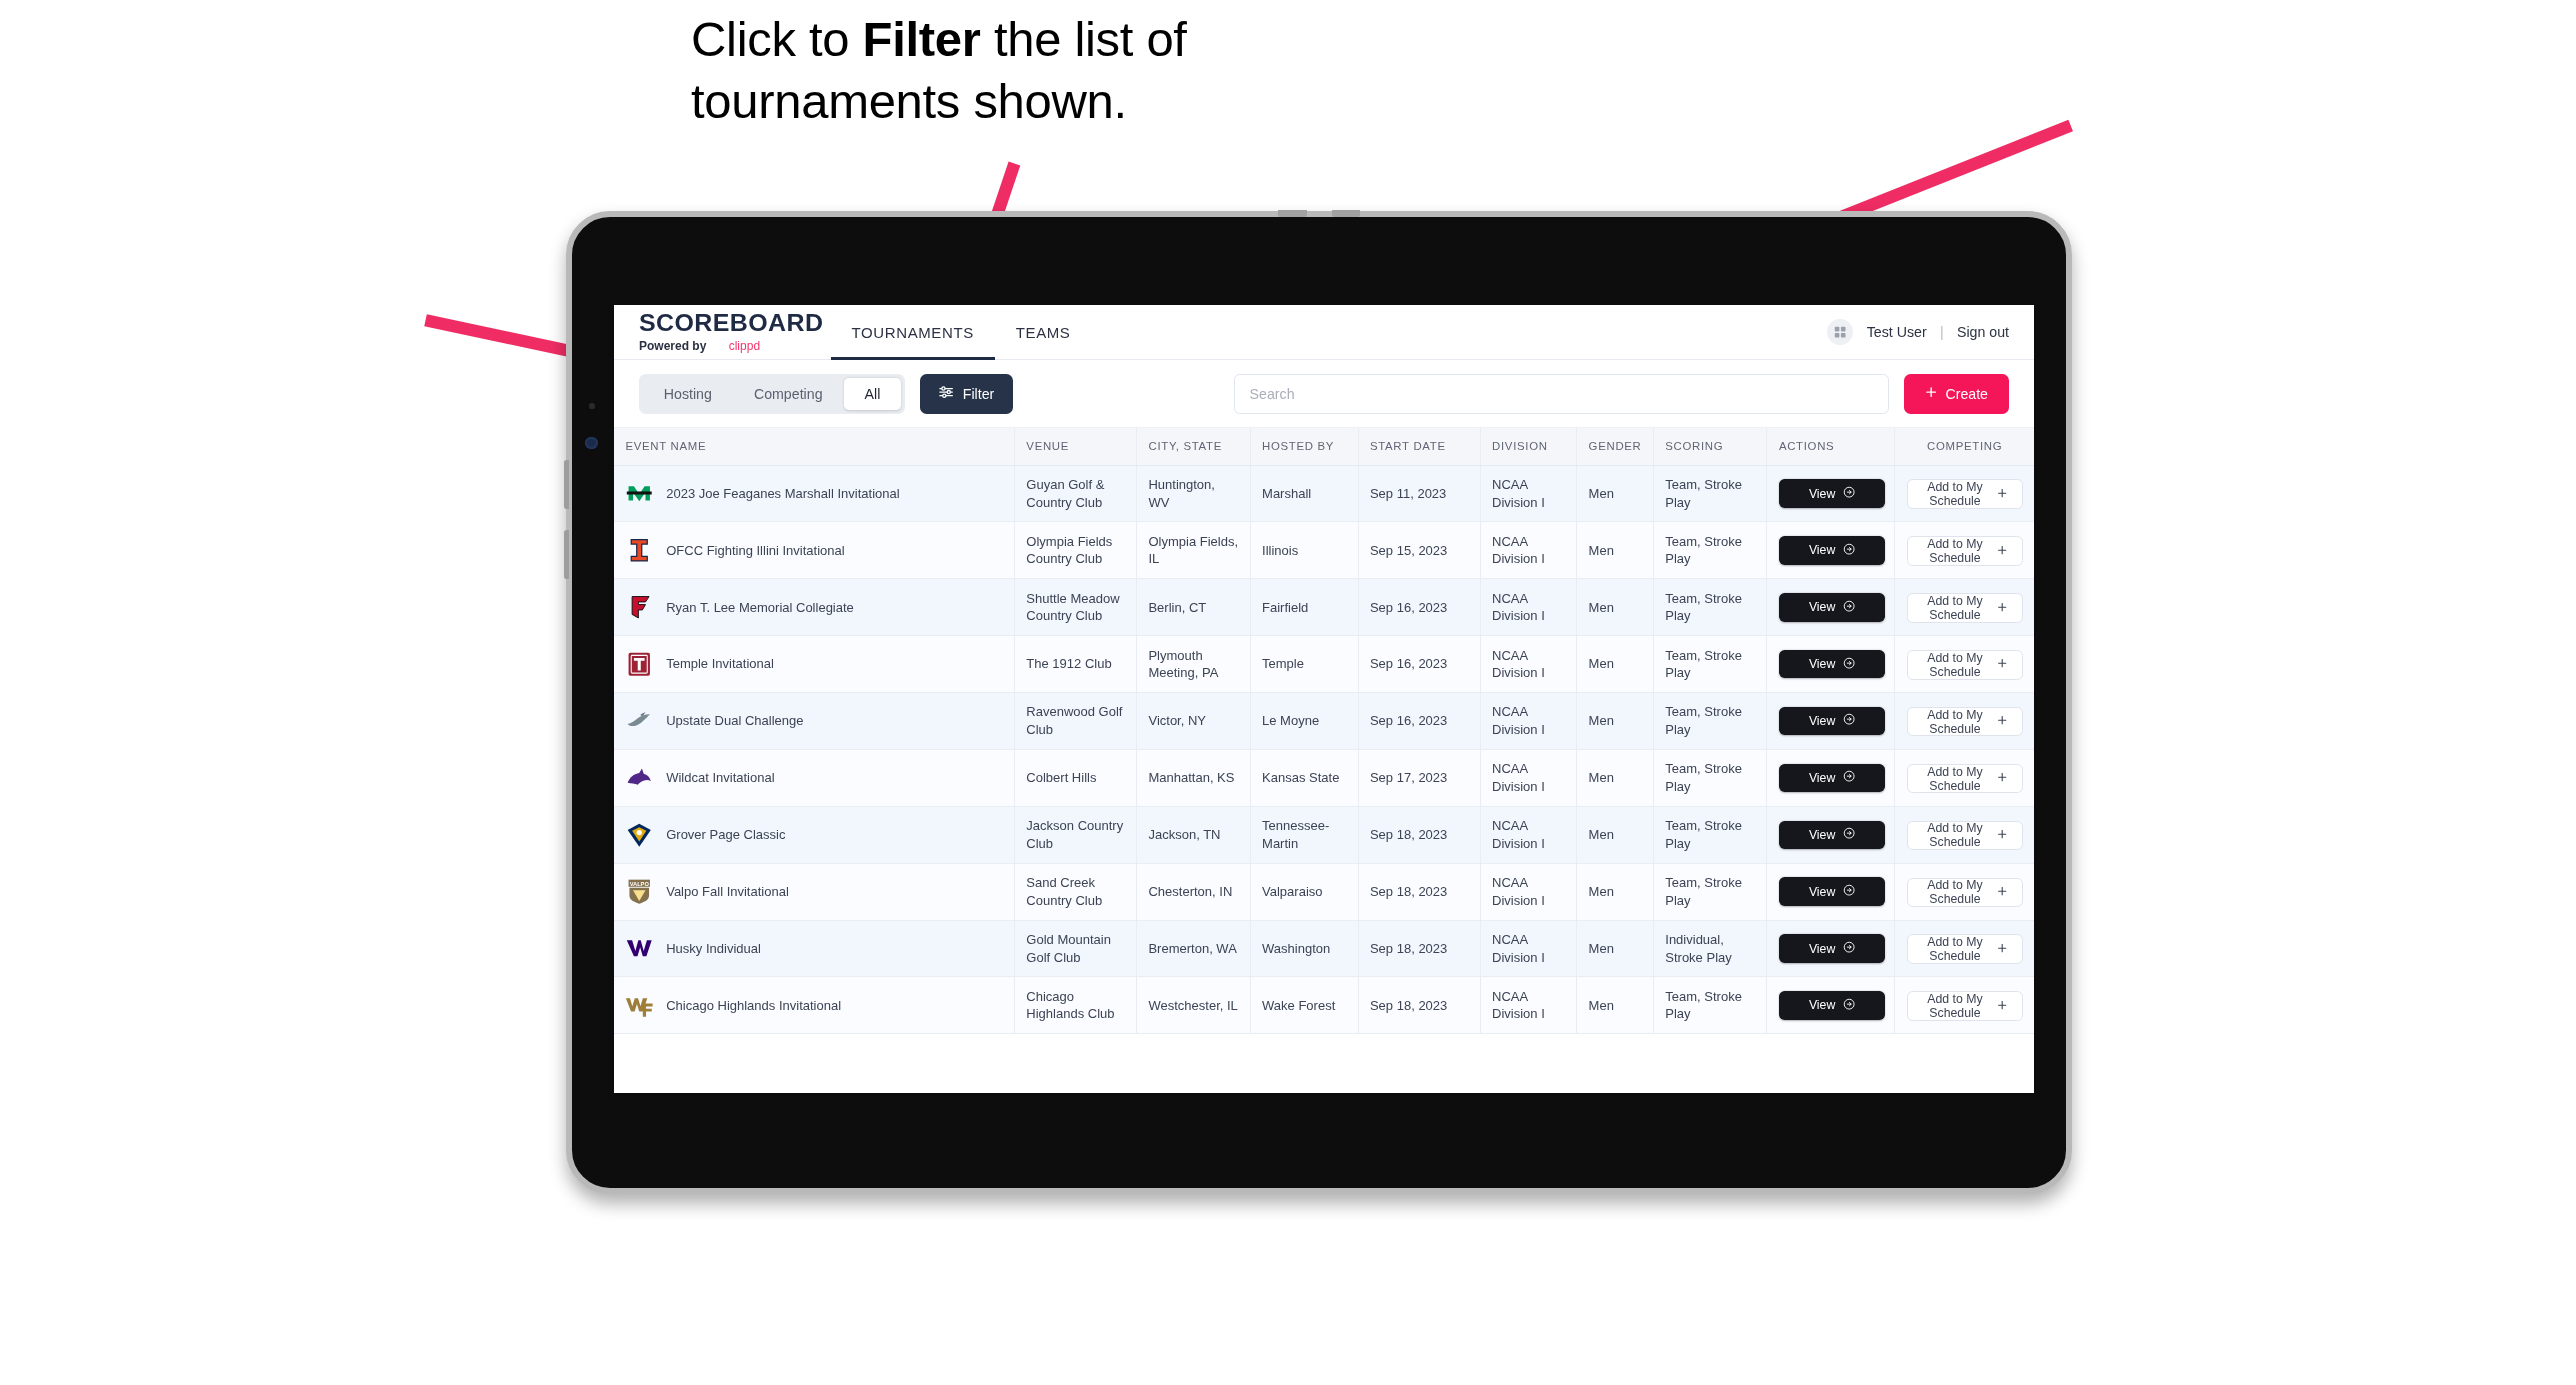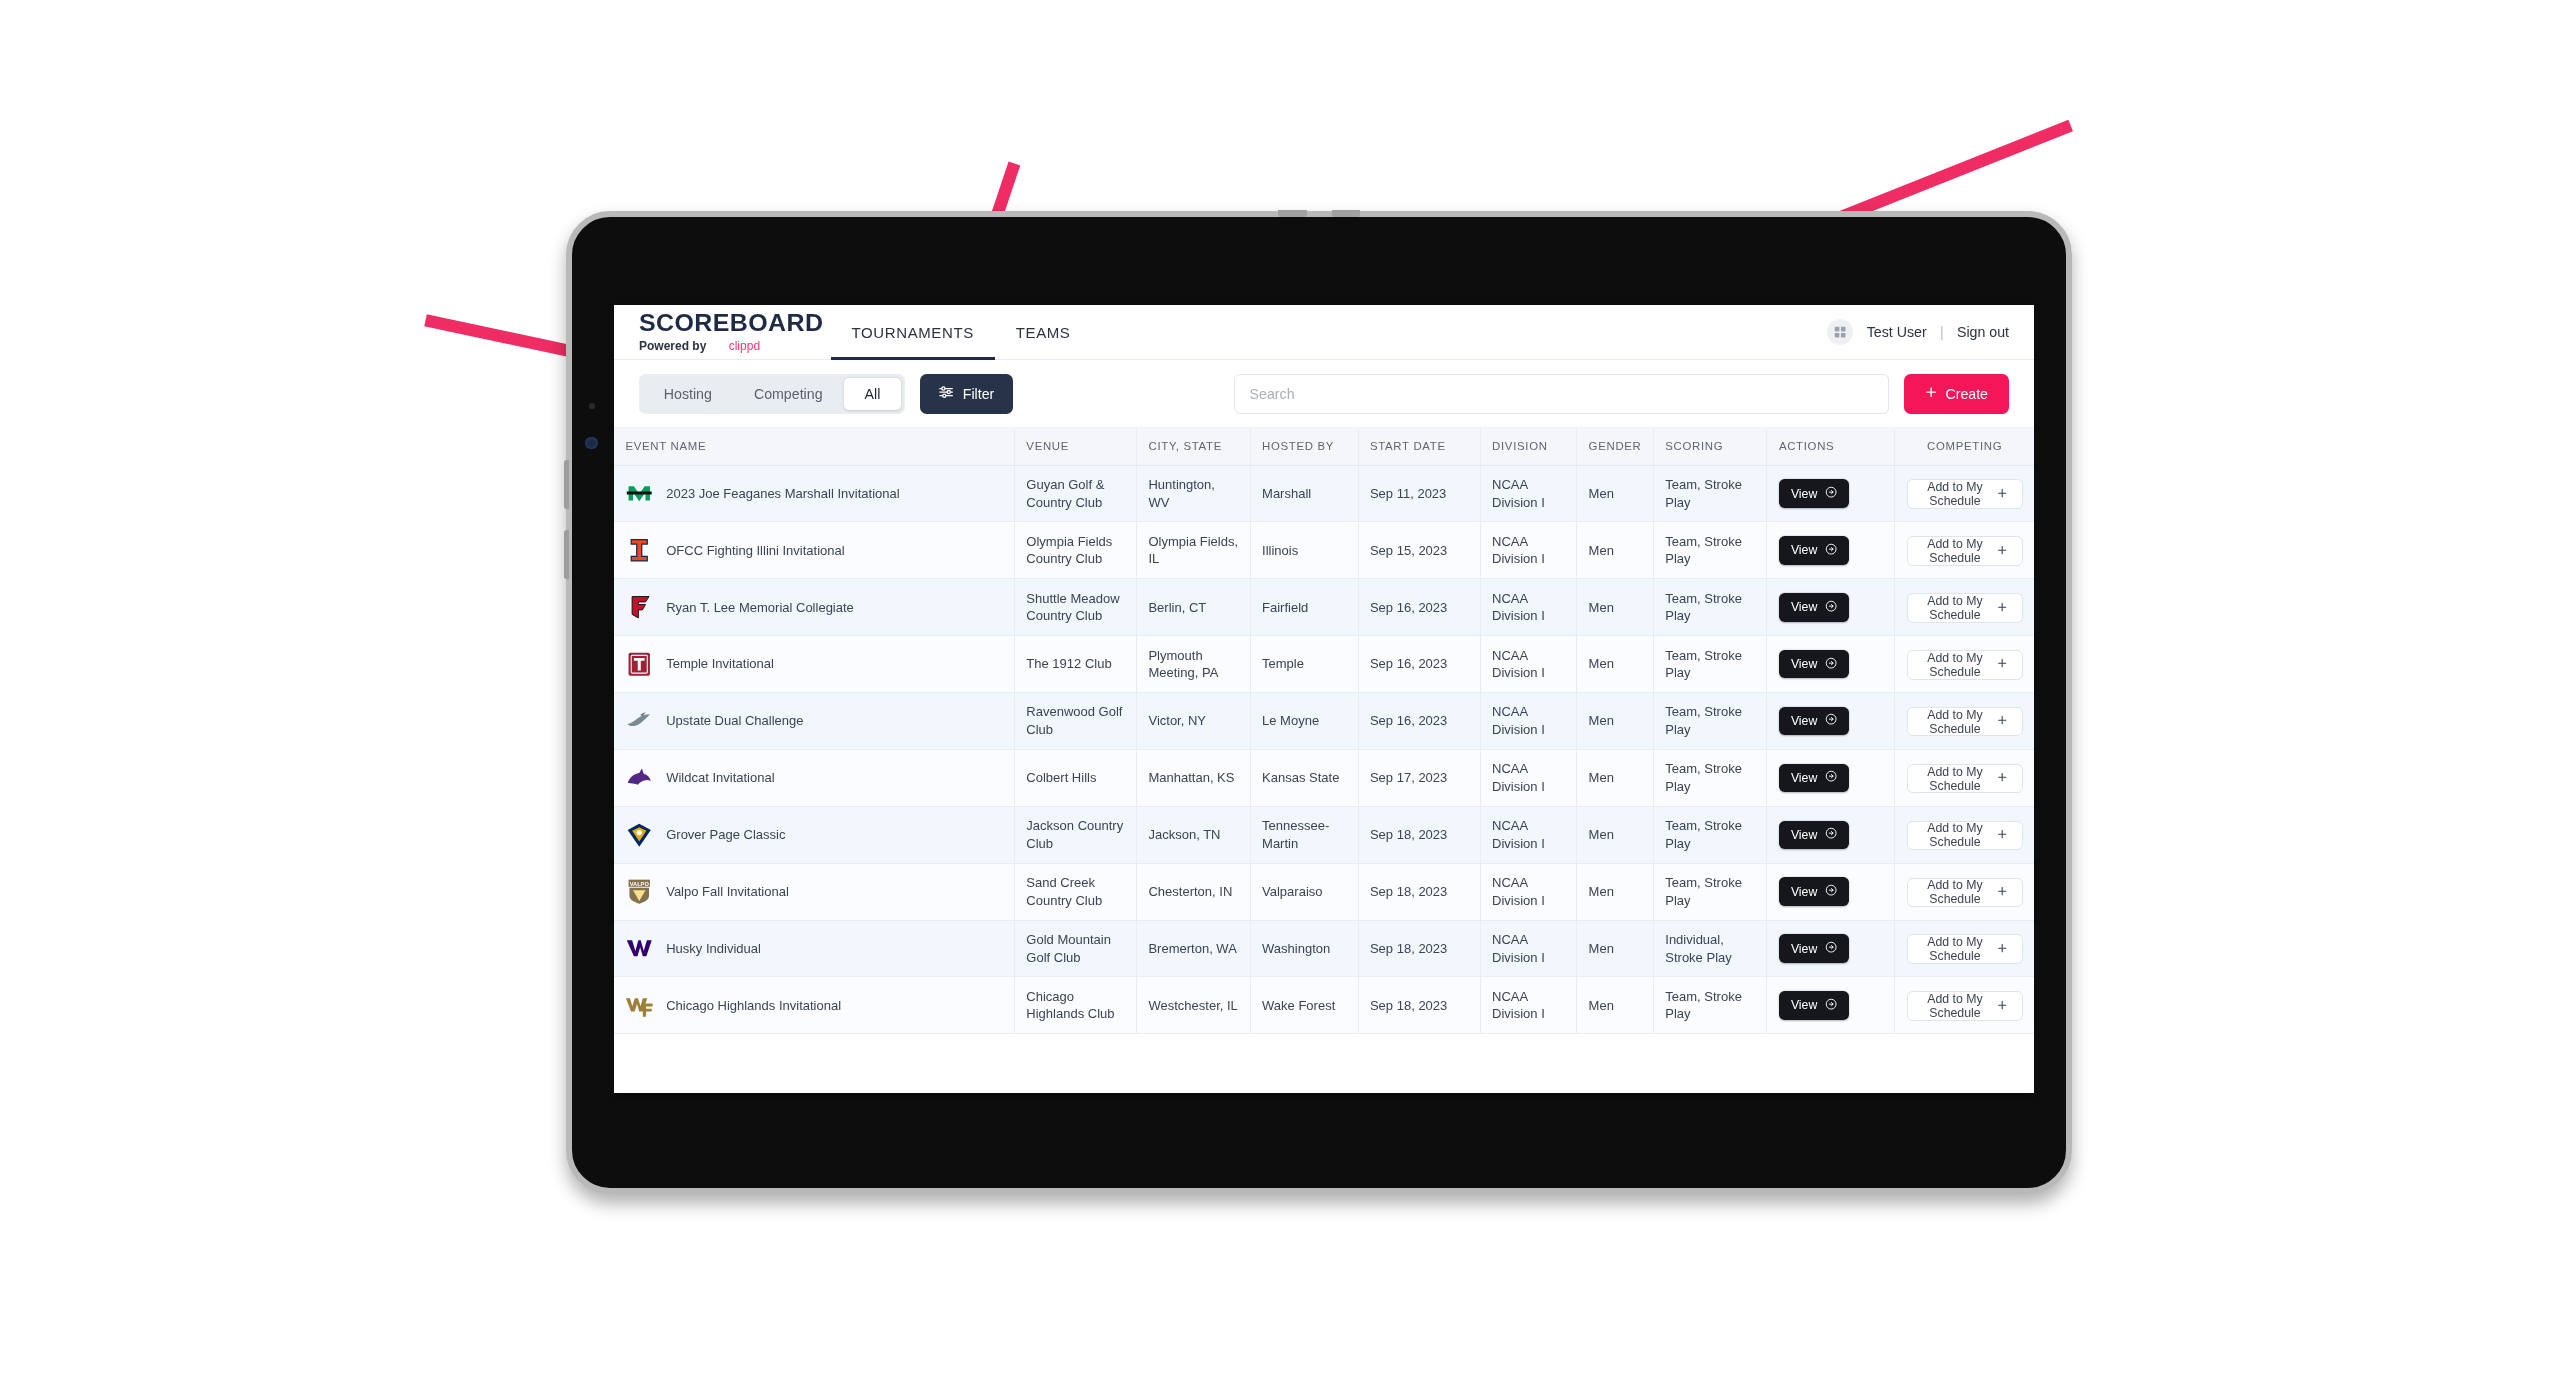--- a/index.html
+++ b/index.html
@@ -141,21 +141,21 @@
     border-bottom:0.9px solid #e9edf3; border-right:0.9px solid #e9edf3; line-height:1.35;
   }
   tbody td:last-child { border-right:none; }
   tbody tr { background:#f2f6fd; }
   tbody tr:nth-child(even) { background:#fafcff; }
   .evt { display:flex; align-items:center; gap:12.3px; }
   .logo { width:28.5px; height:28.5px; flex:0 0 28.5px; display:flex; align-items:center; justify-content:center; }
   .logo svg { display:block; }
   .view-btn {
     background:#15171c; color:#fff; border:none; border-radius:5.7px;
-    height:28.5px; padding:0 12px; display:inline-flex; align-items:center; gap:7.6px;
+    height:28.5px; padding:0 30px; display:inline-flex; align-items:center; gap:7.6px;
     font-size:12.3px; cursor:pointer; font-family:"Liberation Sans", sans-serif;
     box-shadow:0 0.9px 1.9px rgba(0,0,0,.3);
   }
   .sched-btn {
     background:#fff; color:#3c4354; border:0.9px solid #dfe4ec; border-radius:5.7px;
     height:29.4px; padding:0 14.2px; display:inline-flex; align-items:center; gap:9px;
     font-size:12.3px; cursor:pointer; width:100%; justify-content:center;
     font-family:"Liberation Sans", sans-serif;
   }
   .c-evt   { width: 28.2%; }
@@ -167,20 +167,23 @@
   .c-gen   { width: 5.4%; }
   .c-score { width: 8.0%; }
   .c-act   { width: 9.0%; }
   .c-comp  { width: 9.8%; }
 </style>
 </head>
 <body>
 
 <div class="stage">
 
+  <div class="callout" id="callout-filter">
+    <span>Click to </span><b>Filter</b><span> the list of tournaments shown.</span>
+  </div>
 
   <svg class="arrow-layer" width="2576" height="1386" viewBox="0 0 2712 1459">
     <defs>
       <marker id="ah" markerWidth="7" markerHeight="7" refX="3.1" refY="3.5" orient="auto">
         <path d="M0,0 L7,3.5 L0,7 Z" fill="#ef2d64"></path>
       </marker>
     </defs>
     <line x1="448" y1="337" x2="818" y2="416" stroke="#ef2d64" stroke-width="13" marker-end="url(#ah)"></line>
     <line x1="1068" y1="172" x2="992" y2="398" stroke="#ef2d64" stroke-width="13" marker-end="url(#ah)"></line>
     <line x1="2180" y1="132" x2="1462" y2="418" stroke="#ef2d64" stroke-width="13" marker-end="url(#ah)"></line>

